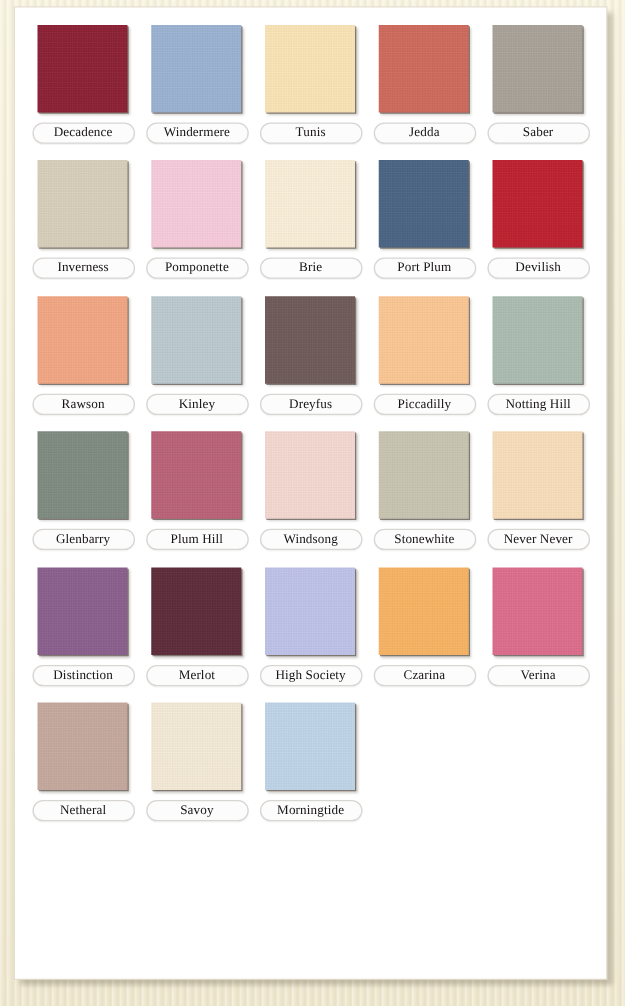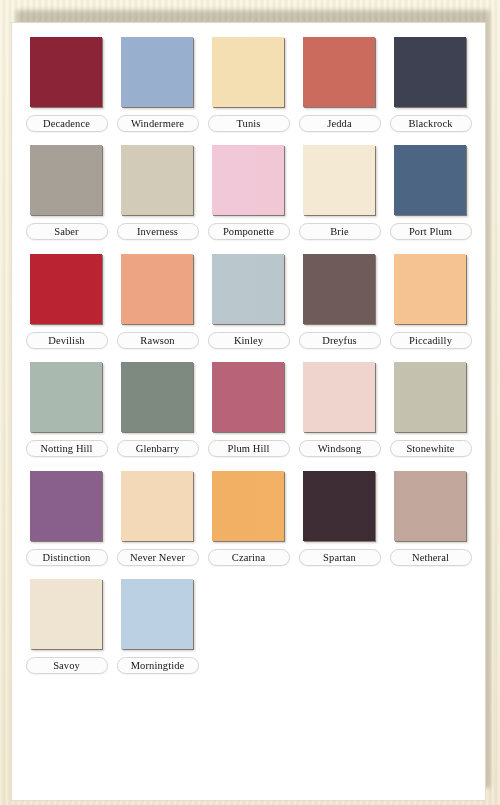--- a/index.html
+++ b/index.html
@@ -33,21 +33,21 @@
     top: 10px;
     width: 474px;
     height: 778px;
     background: rgba(90, 80, 60, 0.30);
     filter: blur(2px);
     border-radius: 2px;
   }
   #swatch-card {
     position: absolute;
     left: 12px;
-    top: 23px;
+    top: 6px;
     width: 473px;
     height: 777px;
     background: #ffffff;
     box-sizing: border-box;
     padding: 10px 9px 8px 9px;
     box-shadow: 0 0 0 1px rgba(225,220,205,0.9);
   }
   #swatch-grid {
     display: grid;
     grid-template-columns: repeat(5, 1fr);
@@ -140,26 +140,20 @@
         <div class="chip-label">Tunis</div>
       </div>
       <div class="swatch-cell">
         <div class="chip-wrap">
           <div class="chip" style="background-color: rgb(207, 106, 92);"></div>
         </div>
         <div class="chip-label">Jedda</div>
       </div>
       <div class="swatch-cell">
         <div class="chip-wrap">
-          <div class="chip" style="background-color: rgb(59, 62, 79);"></div>
-        </div>
-        <div class="chip-label">Blackrock</div>
-      </div>
-      <div class="swatch-cell">
-        <div class="chip-wrap">
           <div class="chip" style="background-color: rgb(169, 162, 153);"></div>
         </div>
         <div class="chip-label">Saber</div>
       </div>
       <div class="swatch-cell">
         <div class="chip-wrap">
           <div class="chip" style="background-color: rgb(216, 208, 187);"></div>
         </div>
         <div class="chip-label">Inverness</div>
       </div>
@@ -236,41 +230,53 @@
         <div class="chip-label">Windsong</div>
       </div>
       <div class="swatch-cell">
         <div class="chip-wrap">
           <div class="chip" style="background-color: rgb(201, 198, 178);"></div>
         </div>
         <div class="chip-label">Stonewhite</div>
       </div>
       <div class="swatch-cell">
         <div class="chip-wrap">
+          <div class="chip" style="background-color: rgb(250, 223, 187);"></div>
+        </div>
+        <div class="chip-label">Never Never</div>
+      </div>
+      <div class="swatch-cell">
+        <div class="chip-wrap">
           <div class="chip" style="background-color: rgb(138, 95, 141);"></div>
         </div>
         <div class="chip-label">Distinction</div>
       </div>
       <div class="swatch-cell">
         <div class="chip-wrap">
-          <div class="chip" style="background-color: rgb(250, 223, 187);"></div>
-        </div>
-        <div class="chip-label">Never Never</div>
+          <div class="chip" style="background-color: rgb(94, 43, 58);"></div>
+        </div>
+        <div class="chip-label">Merlot</div>
+      </div>
+      <div class="swatch-cell">
+        <div class="chip-wrap">
+          <div class="chip" style="background-color: rgb(192, 195, 234);"></div>
+        </div>
+        <div class="chip-label">High Society</div>
       </div>
       <div class="swatch-cell">
         <div class="chip-wrap">
           <div class="chip" style="background-color: rgb(249, 180, 99);"></div>
         </div>
         <div class="chip-label">Czarina</div>
       </div>
       <div class="swatch-cell">
         <div class="chip-wrap">
-          <div class="chip" style="background-color: rgb(59, 40, 49);"></div>
-        </div>
-        <div class="chip-label">Spartan</div>
+          <div class="chip" style="background-color: rgb(221, 109, 140);"></div>
+        </div>
+        <div class="chip-label">Verina</div>
       </div>
       <div class="swatch-cell">
         <div class="chip-wrap">
           <div class="chip" style="background-color: rgb(198, 169, 158);"></div>
         </div>
         <div class="chip-label">Netheral</div>
       </div>
       <div class="swatch-cell">
         <div class="chip-wrap">
           <div class="chip" style="background-color: rgb(246, 235, 216);"></div>

